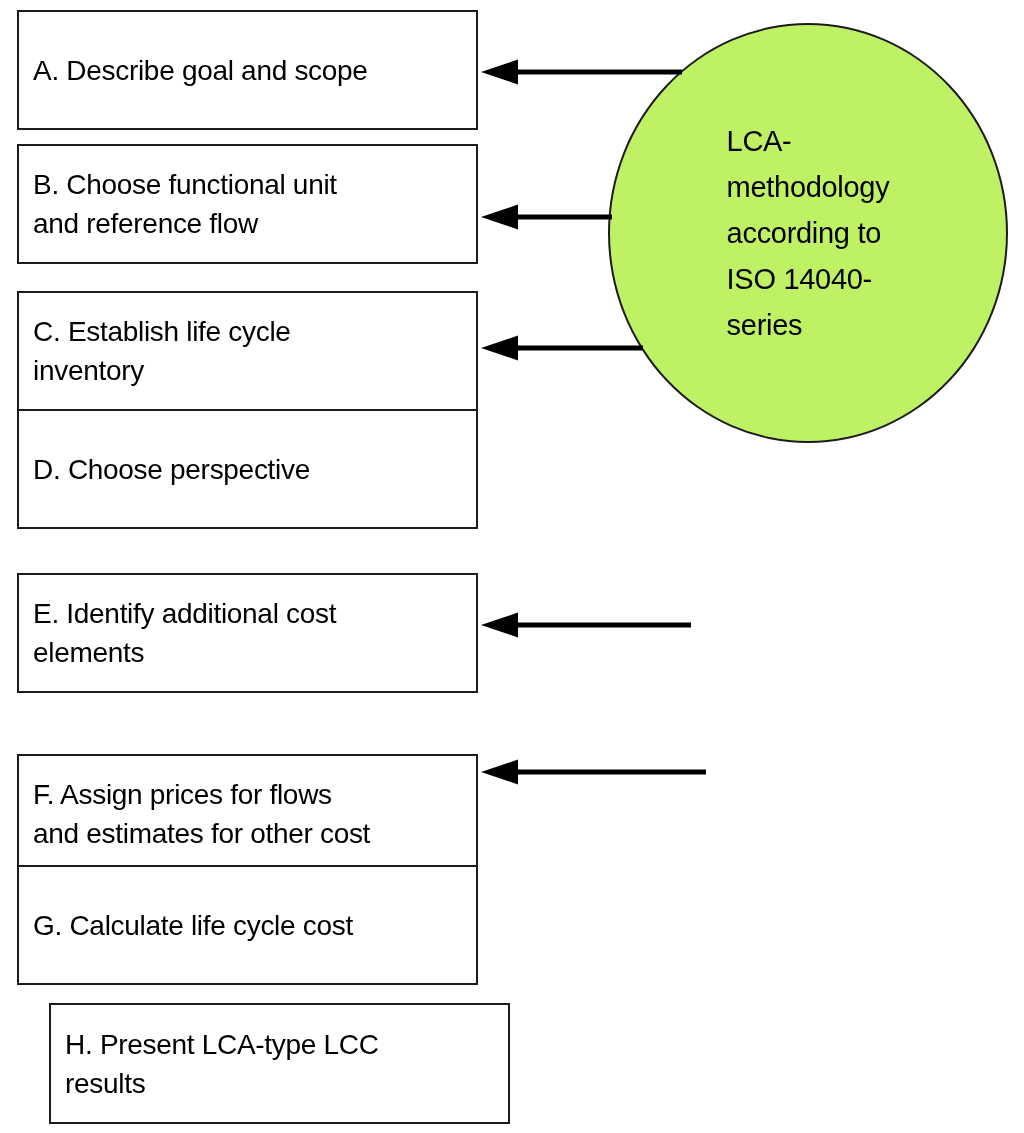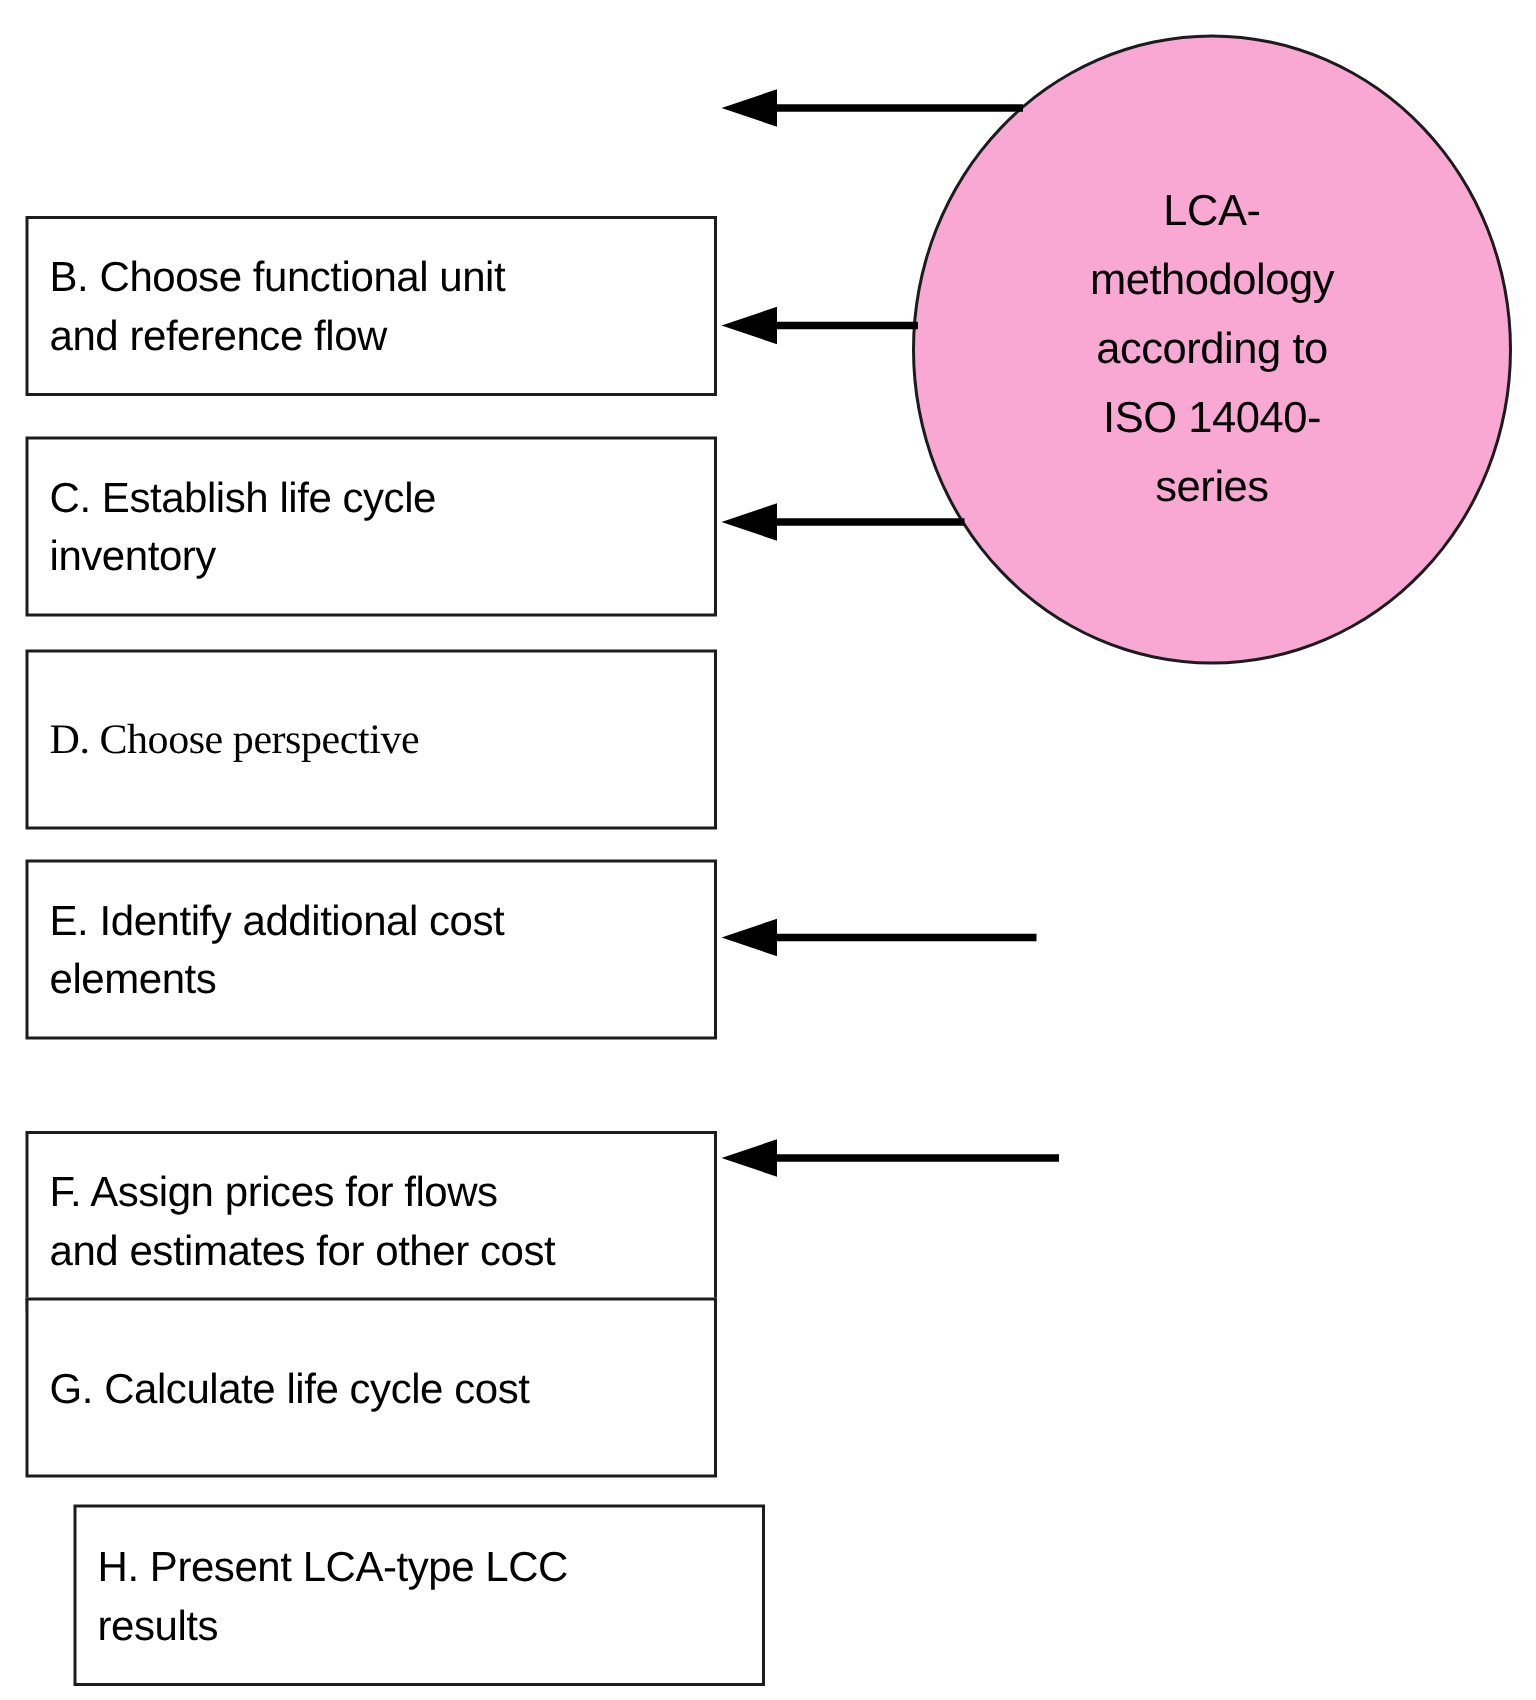--- a/index.html
+++ b/index.html
@@ -32,36 +32,36 @@
     padding-left: 14px;
     padding-right: 6px;
     font-size: 28px;
     line-height: 39px;
     white-space: pre-line;
     letter-spacing: -0.3px;
   }
   .box-a { top: 10px; }
   .box-b { top: 144px; }
   .box-c { top: 291px; align-items: center; }
-  .box-d { top: 433px; font-family: Liberation Serif, serif; }
+  .box-d { top: 409px; }
   .box-e { top: 573px; }
   .box-f { top: 754px; }
   .box-g { top: 865px; }
   .box-h { top: 1003px; height: 121px; margin-left: 32px; }
 
   .bubble {
     position: absolute;
     border: 2px solid #1c1c1c;
     border-radius: 50%;
     box-sizing: border-box;
-    background: #f9a8d4;
+    background: #bef264;
     display: flex;
     align-items: center;
     justify-content: center;
-    text-align: center;
+    text-align: left;
   }
   .bubble .label {
     font-size: 29px;
     line-height: 46px;
     white-space: pre-line;
     letter-spacing: -0.3px;
   }
   .bubble-lca {
     left: 608px;
     top: 23px;
@@ -81,20 +81,23 @@
     width: 1024px;
     height: 1133px;
     pointer-events: none;
   }
 </style>
 </head>
 <body>
 
 <div class="canvas">
 
+  <div class="step-box box-a">
+    <span class="label">A. Describe goal and scope</span>
+  </div>
   <div class="step-box box-b">
     <span class="label">B. Choose functional unit
 and reference flow</span>
   </div>
   <div class="step-box box-c">
     <span class="label">C. Establish life cycle
 inventory</span>
   </div>
   <div class="step-box box-d">
     <span class="label">D. Choose perspective</span>

